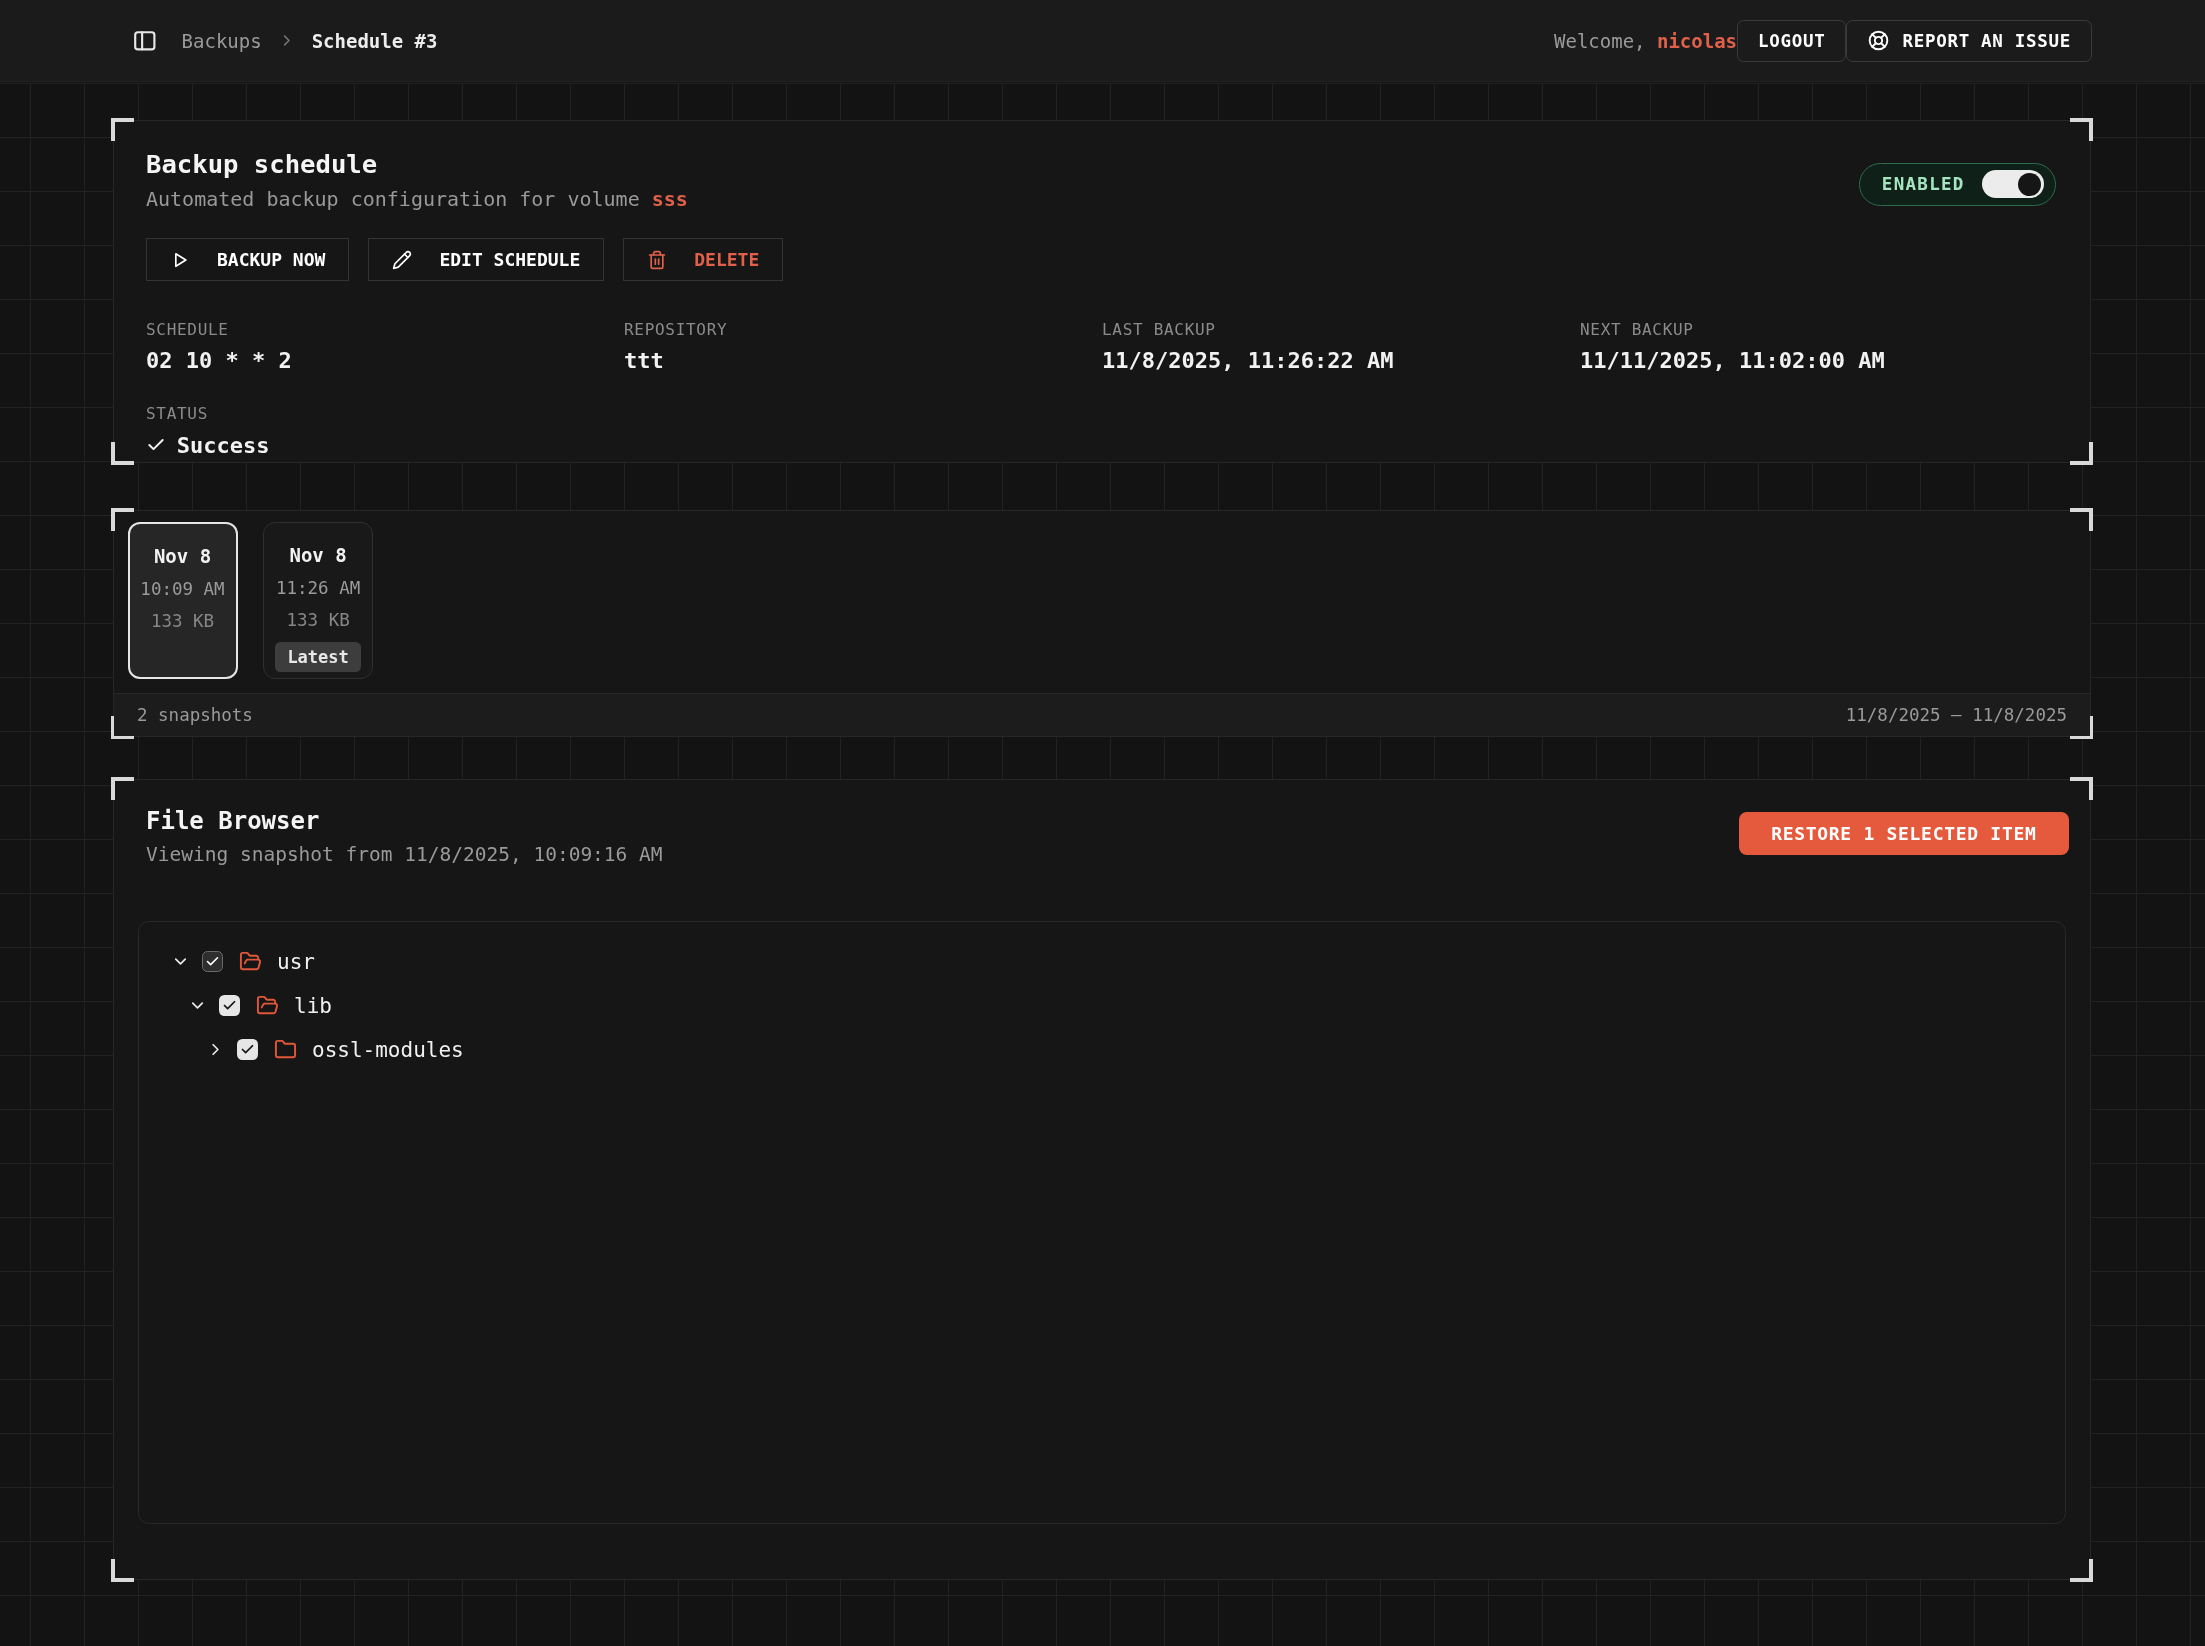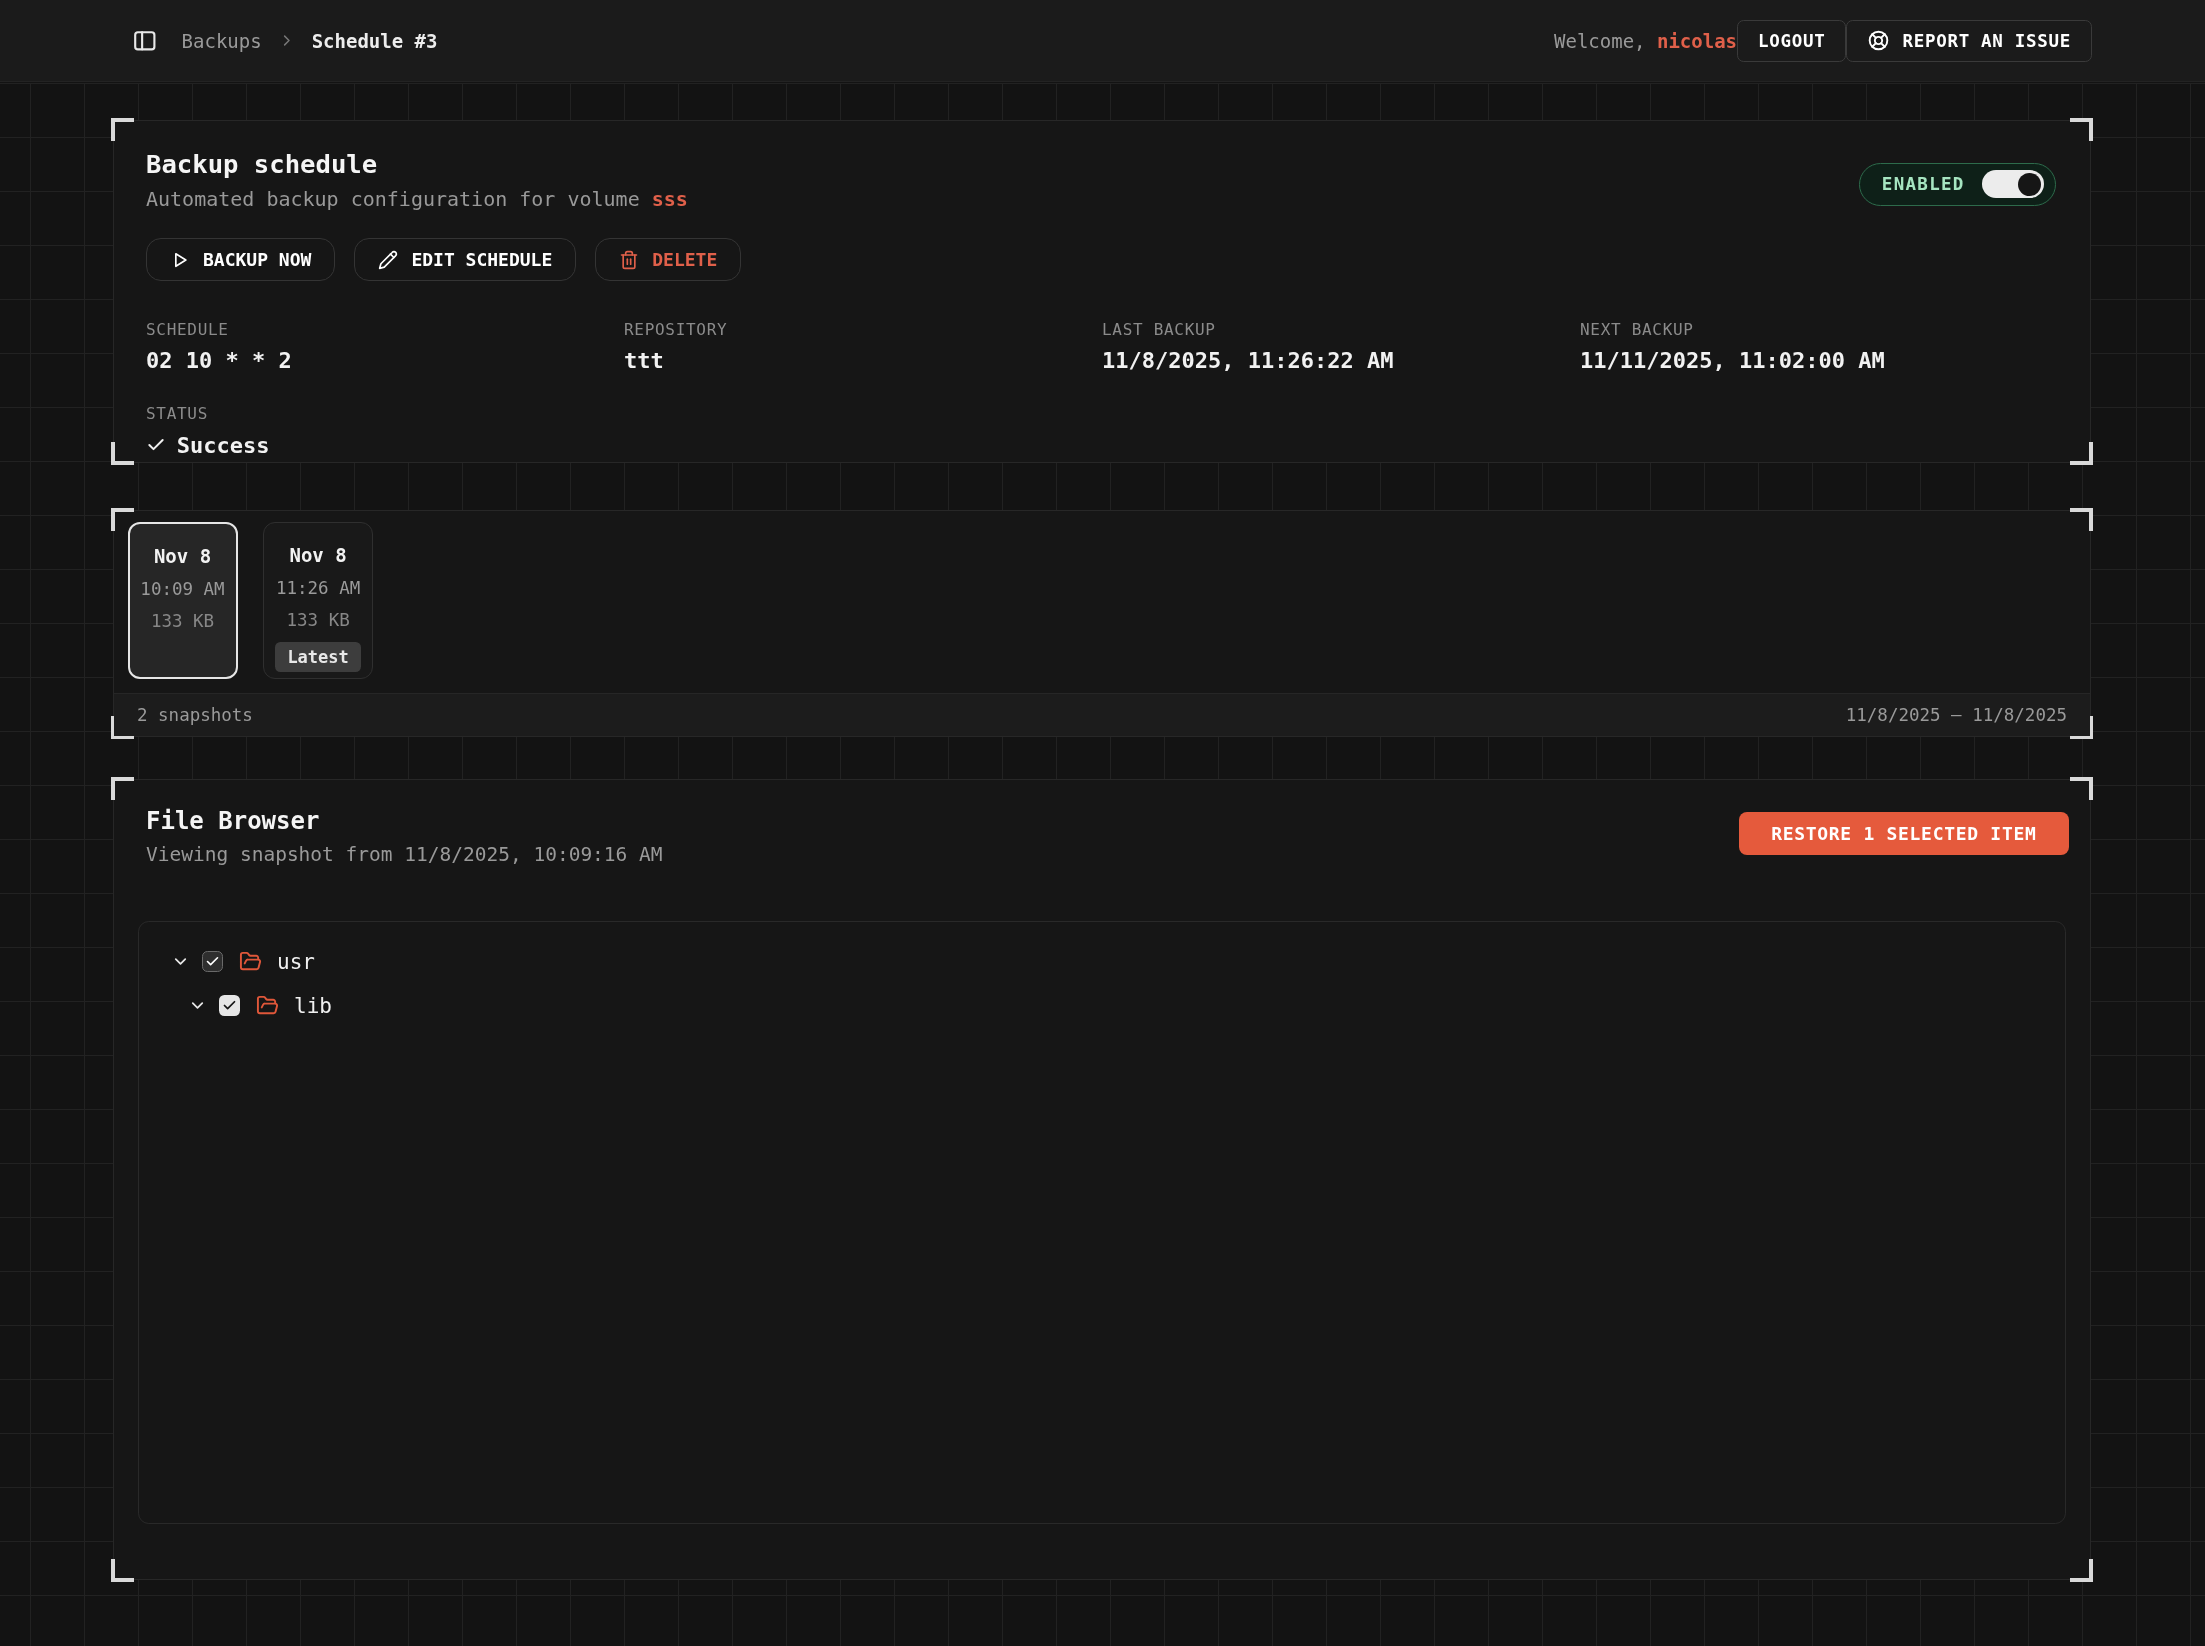--- a/index.html
+++ b/index.html
@@ -68,22 +68,22 @@
     display:flex; align-items:center; gap:17.5px;
     border:1.3px solid #2d6b4b; background:#0e2018; border-radius:672px;
     height:43px; padding:0 10.8px 0 21.5px; margin-top:8px; cursor:pointer;
   }
   .enabled-pill .lbl { font-size:17.5px; font-weight:bold; letter-spacing:1.3px; color:#a6e5c1; }
   .switch { position:relative; width:62px; height:28px; background:#ececec; border-radius:672px; }
   .knob { position:absolute; top:2.7px; right:3.4px; width:23px; height:23px; border-radius:50%; background:#161616; }
 
   .actions { display:flex; gap:19px; margin:27px 32px 0; }
   .act-btn {
-    display:flex; align-items:center; gap:13px; height:43px;
-    background:transparent; border:1.3px solid #343434; border-radius:15px;
+    display:flex; align-items:center; gap:27px; height:43px;
+    background:transparent; border:1.3px solid #343434; border-radius:0;
     color:#fff; font-family:inherit; font-size:18px; font-weight:bold;
     padding:0 23px; cursor:pointer; white-space:nowrap;
   }
   .act-btn.danger { color:#e0604a; }
 
   .fields { display:grid; grid-template-columns:repeat(4,1fr); margin:39px 32px 0; }
   .field-label { font-size:16px; color:#8b8b8b; letter-spacing:0.7px; }
   .field-value { font-size:22px; font-weight:bold; color:#f2f2f2; margin-top:9.4px; white-space:nowrap; }
   .status-field { margin:31px 32px 0; }
   .status-value { display:flex; align-items:center; gap:10.8px; }
@@ -334,16 +334,34 @@
           </svg>
       </span>
       <span class="tree-folder">
         <svg width="23" height="23" viewBox="0 0 24 24" fill="none" stroke="currentColor" stroke-width="2" stroke-linecap="round" stroke-linejoin="round">
             <path d="m6 14 1.45-2.9A2 2 0 0 1 9.24 10H20a2 2 0 0 1 1.94 2.5l-1.55 6A2 2 0 0 1 18.45 20H4a2 2 0 0 1-2-2V5a2 2 0 0 1 2-2h3.93a2 2 0 0 1 1.66.9l.82 1.2a2 2 0 0 0 1.66.9H18a2 2 0 0 1 2 2v2"></path>
           </svg>
       </span>
       <span class="tree-label">lib</span>
     </div>
 
+    <div class="tree-row lvl2">
+      <span class="tw">
+        <svg width="19" height="19" viewBox="0 0 24 24" fill="none" stroke="currentColor" stroke-width="2.2" stroke-linecap="round" stroke-linejoin="round">
+            <polyline points="9 6 15 12 9 18"></polyline>
+          </svg>
+      </span>
+      <span class="cbx checked">
+        <svg width="15" height="15" viewBox="0 0 24 24" fill="none" stroke="currentColor" stroke-width="2.8" stroke-linecap="round" stroke-linejoin="round">
+            <polyline points="20 6 9 17 4 12"></polyline>
+          </svg>
+      </span>
+      <span class="tree-folder">
+        <svg width="23" height="23" viewBox="0 0 24 24" fill="none" stroke="currentColor" stroke-width="2" stroke-linecap="round" stroke-linejoin="round">
+            <path d="M20 20a2 2 0 0 0 2-2V8a2 2 0 0 0-2-2h-7.9a2 2 0 0 1-1.69-.9L9.6 3.9A2 2 0 0 0 7.93 3H4a2 2 0 0 0-2 2v13a2 2 0 0 0 2 2Z"></path>
+          </svg>
+      </span>
+      <span class="tree-label">ossl-modules</span>
+    </div>
 
   </div>
 </section>
 
 
 </body></html>

